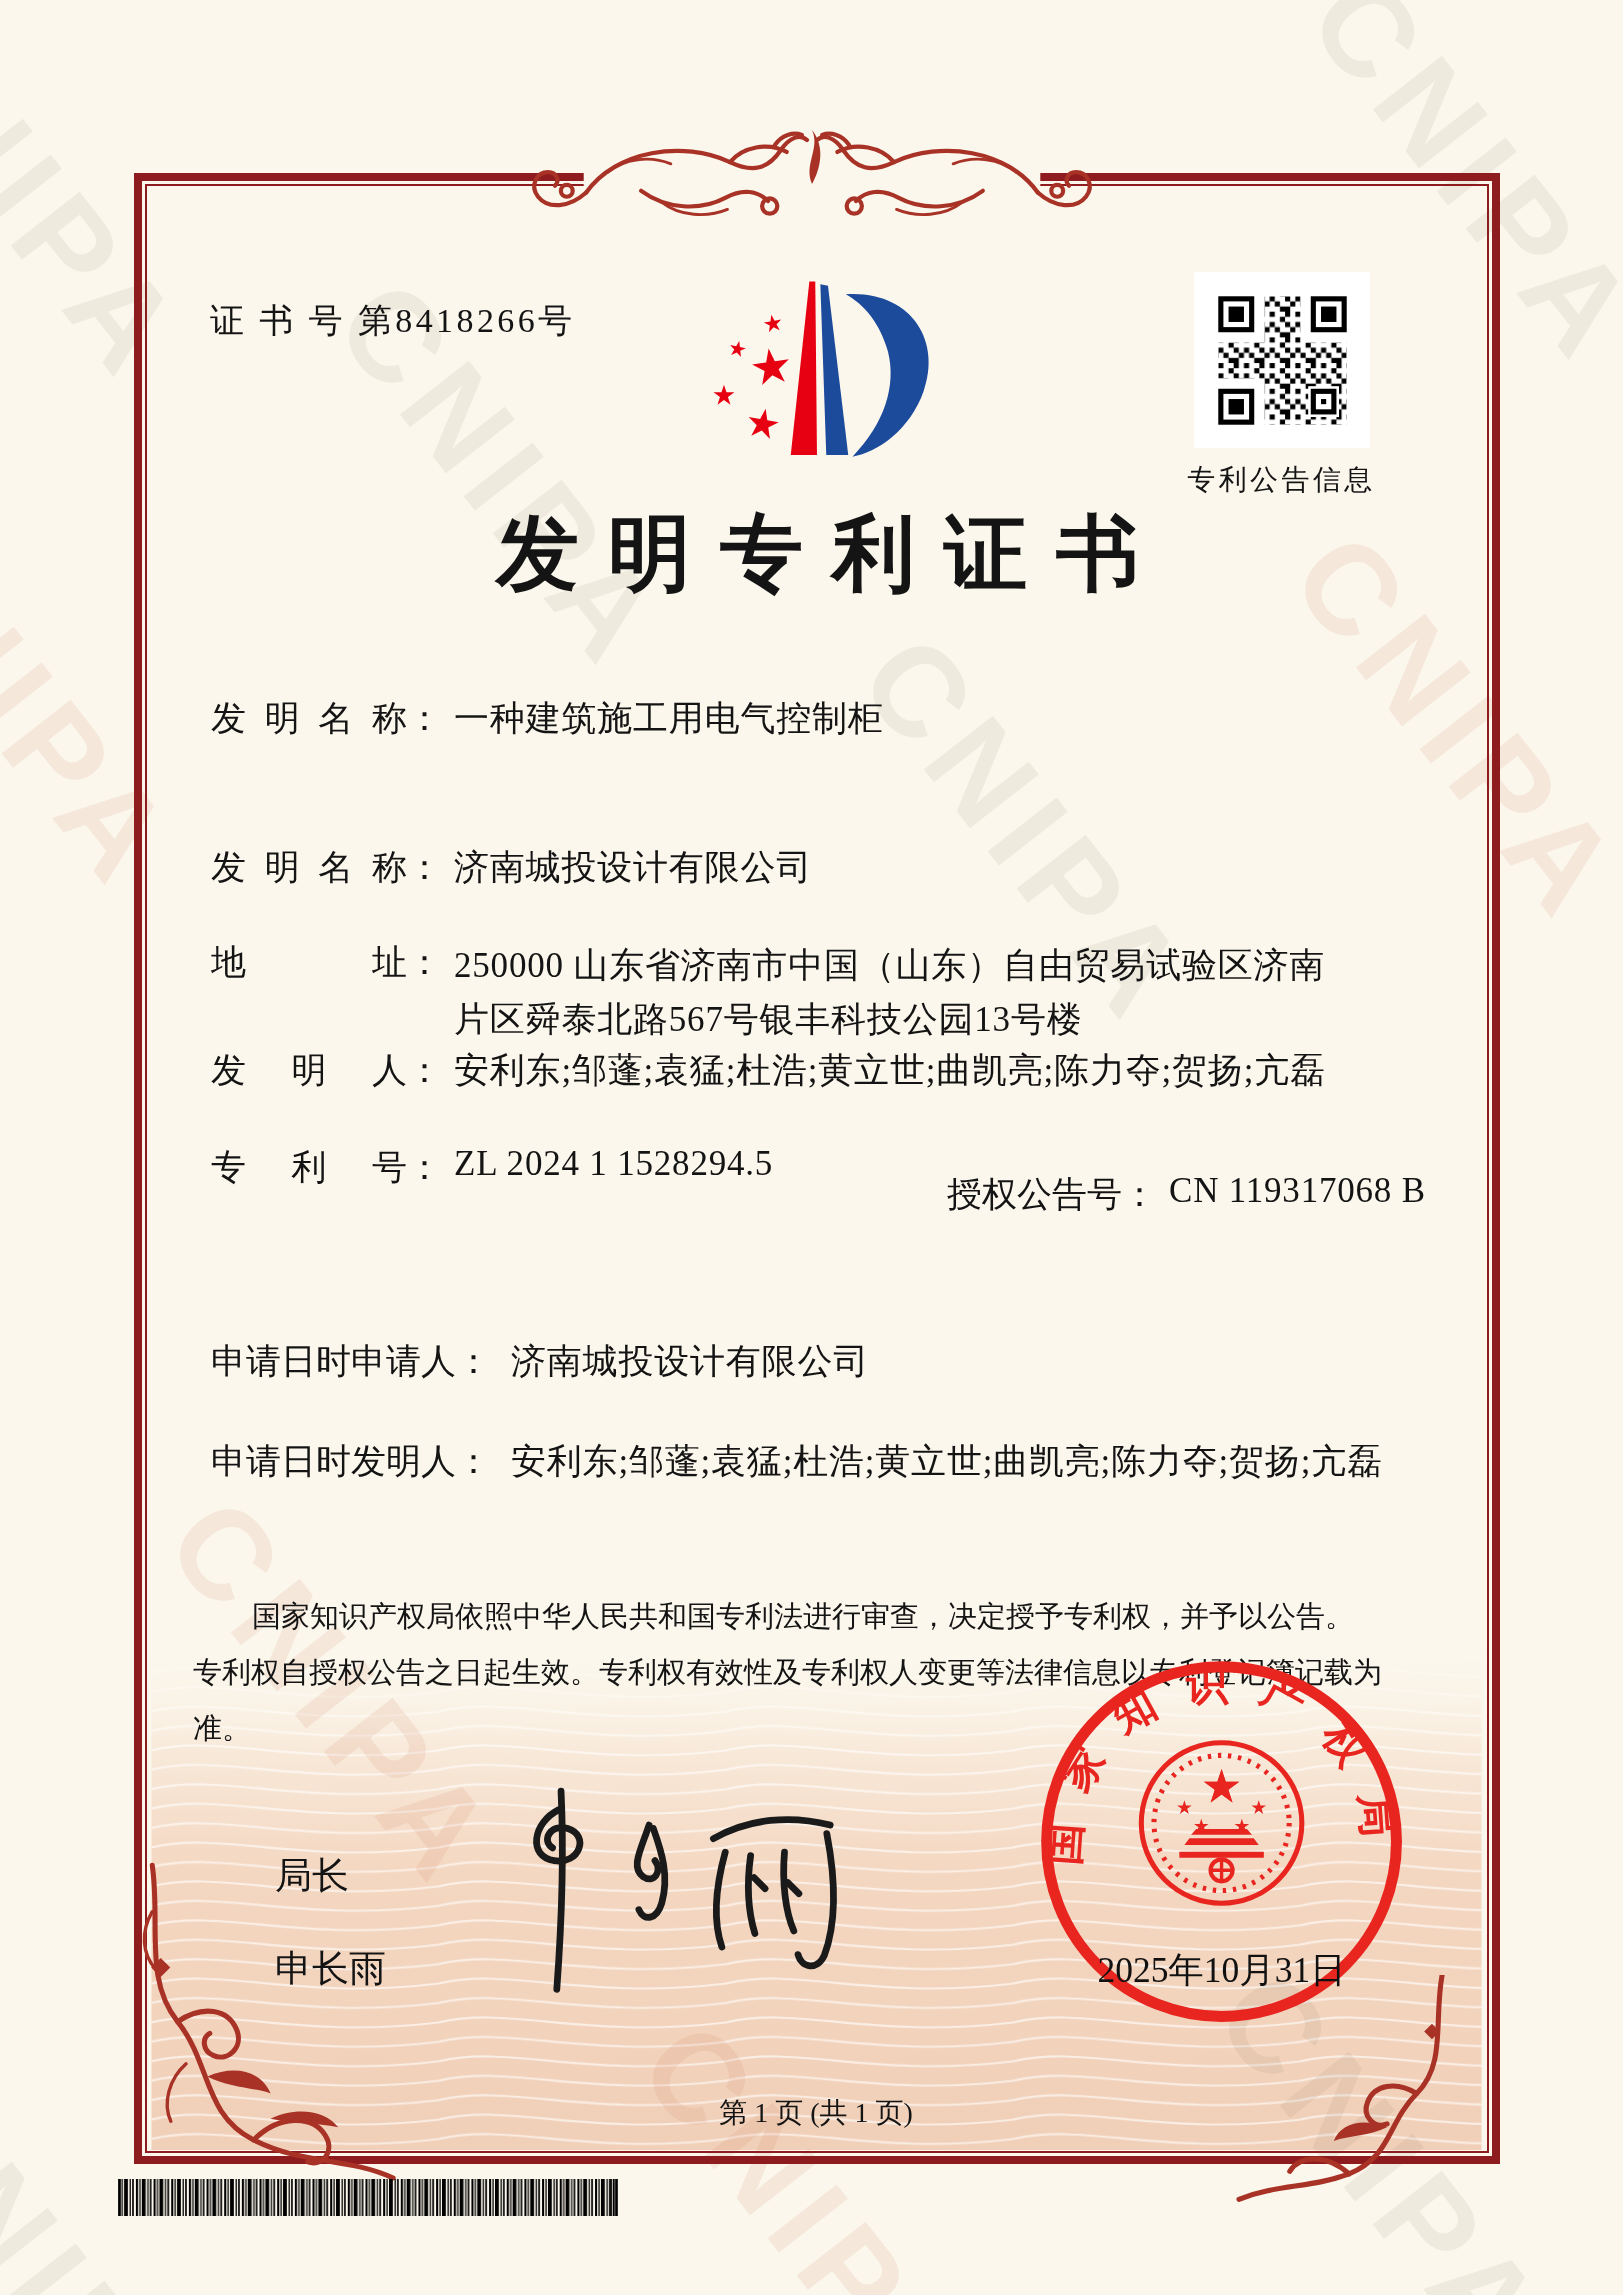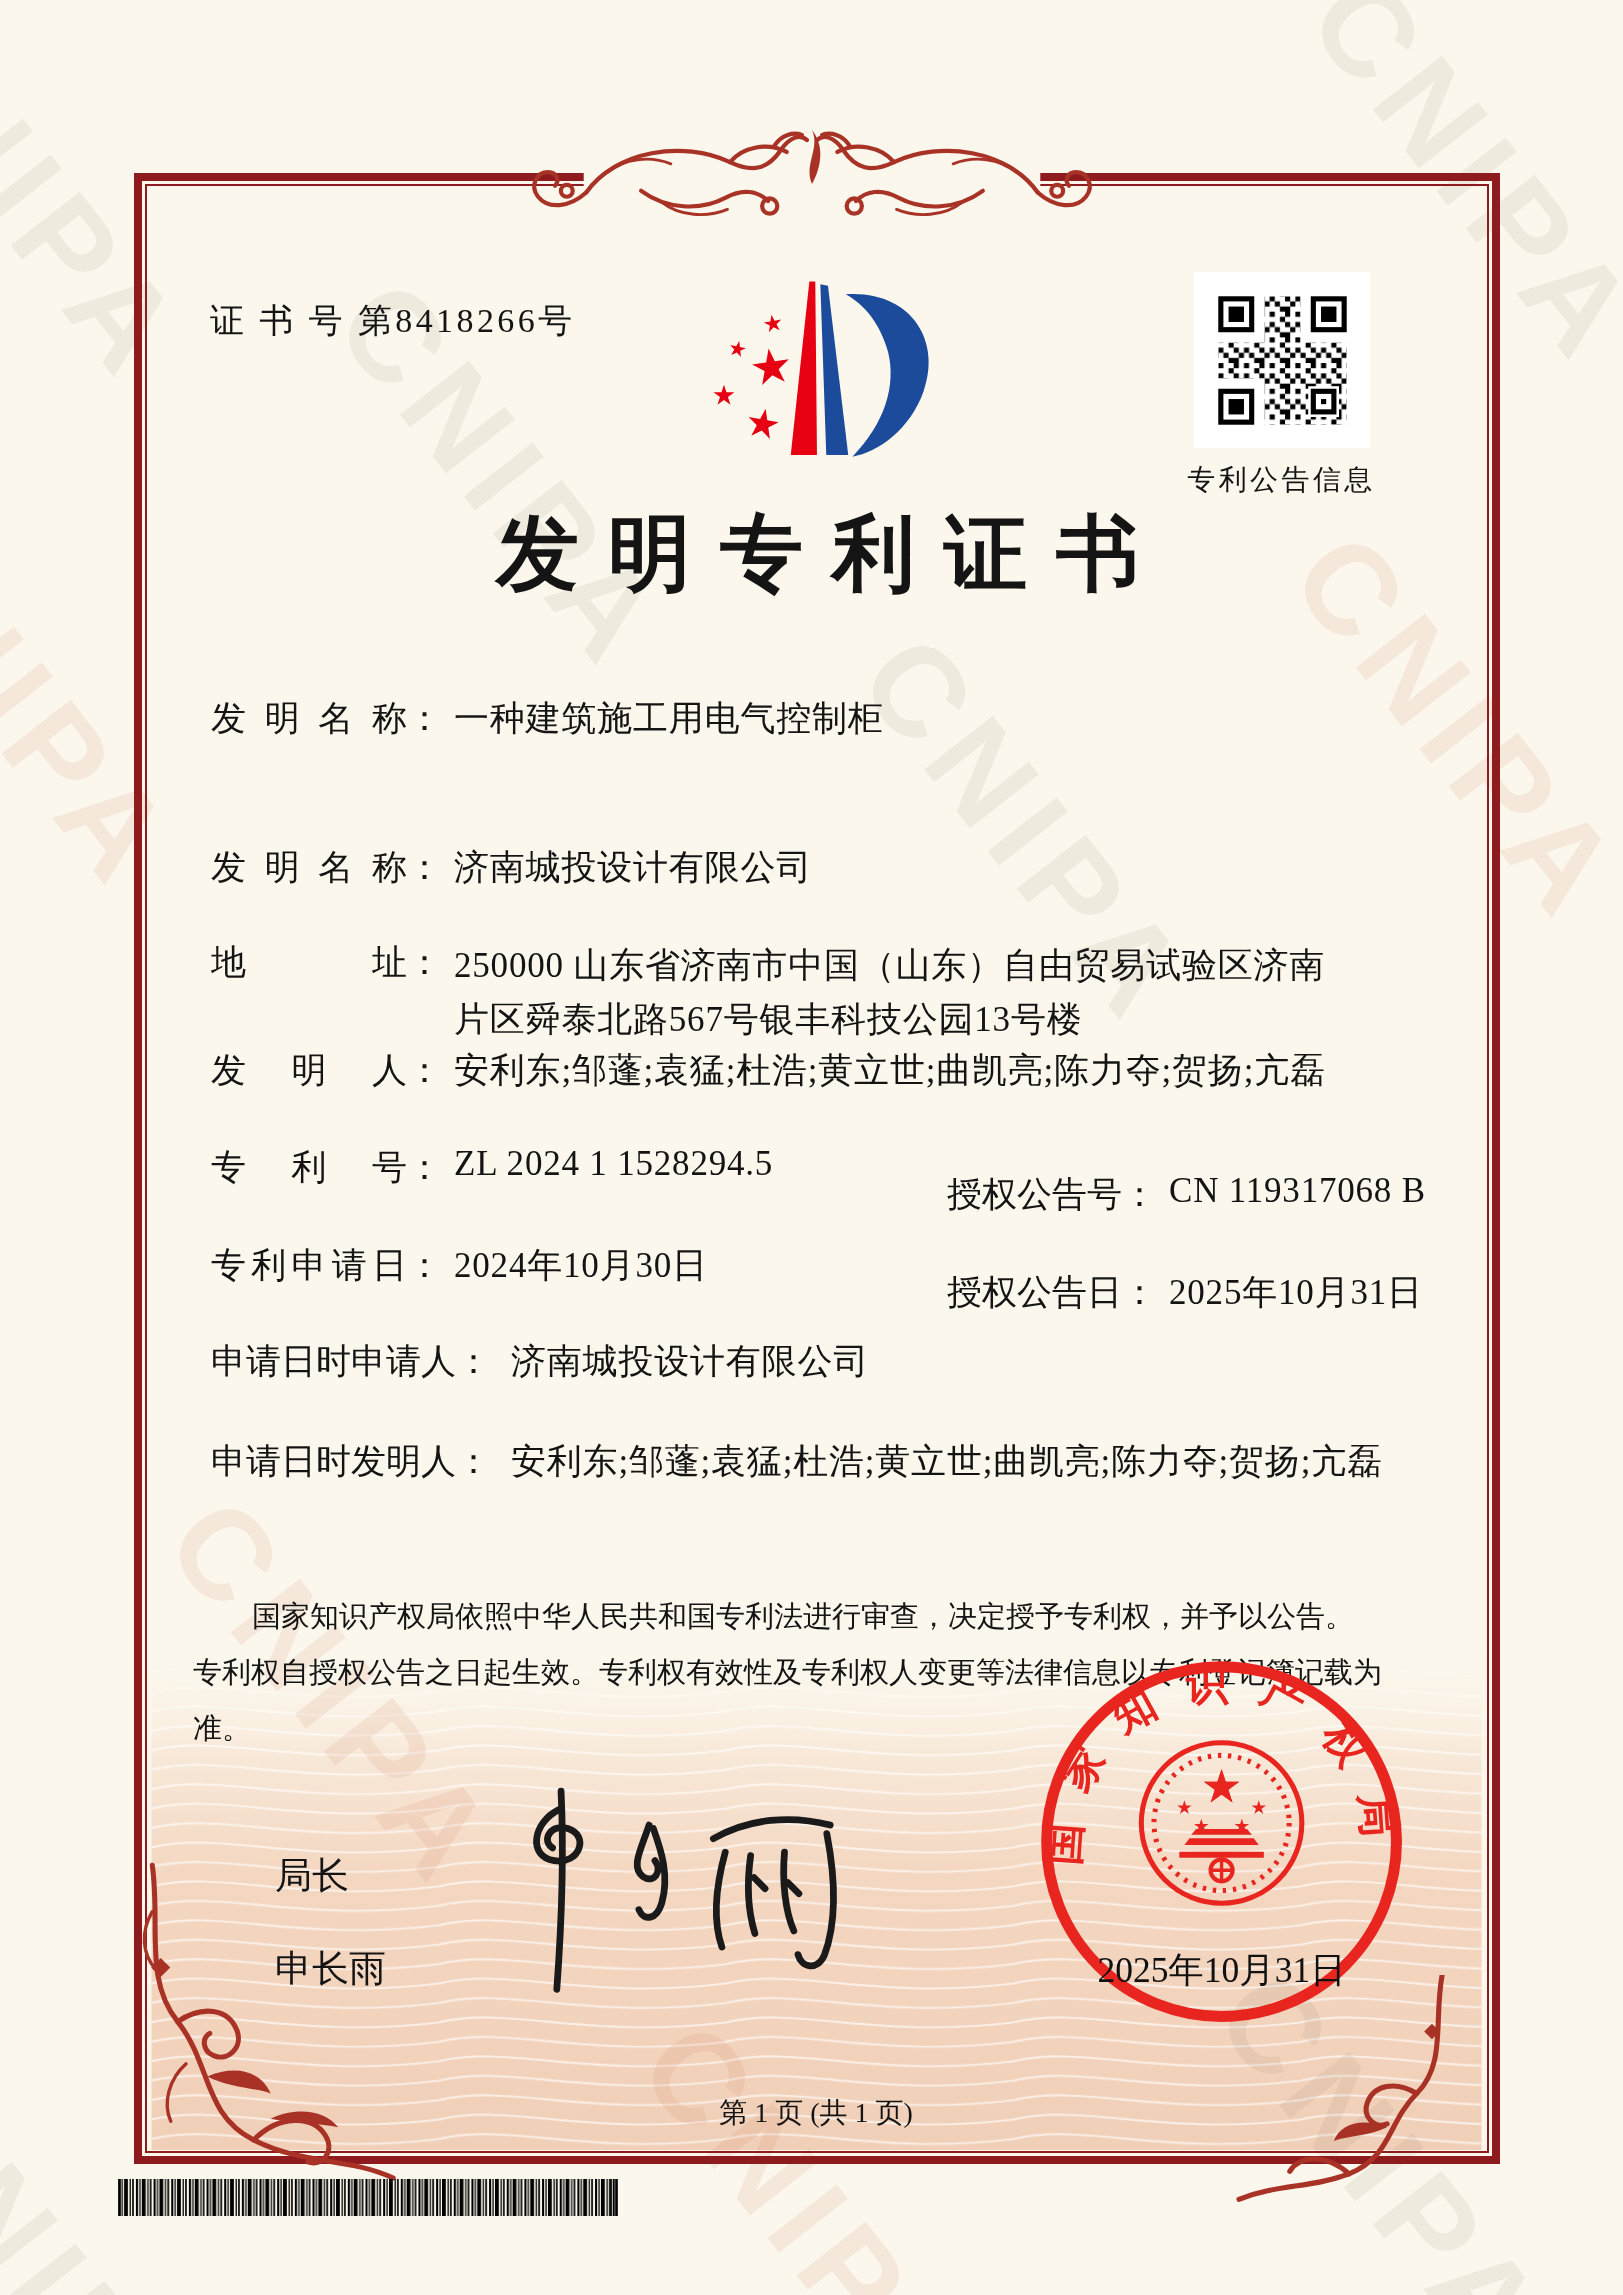--- a/index.html
+++ b/index.html
@@ -209,26 +209,20 @@
     <span class="lbl">发明人</span><span class="colon">：</span><span class="val">安利东;邹蓬;袁猛;杜浩;黄立世;曲凯亮;陈力夺;贺扬;亢磊</span>
   </div>
 
   <div class="row" style="top:1144px;width:1286px">
     <span class="lbl">专利号</span><span class="colon">：</span><span class="val">ZL 2024 1 1528294.5</span>
     <span class="rcol">
       <span>授权公告号</span><span class="colon">：</span><span class="val">CN 119317068 B</span>
     </span>
   </div>
 
-  <div class="row" style="top:1242px;width:1286px">
-    <span class="lbl">专利申请日</span><span class="colon">：</span><span class="val">2024年10月30日</span>
-    <span class="rcol">
-      <span>授权公告日</span><span class="colon">：</span><span class="val">2025年10月31日</span>
-    </span>
-  </div>
 
   <div class="row" style="top:1338px">
     <span>申请日时申请人</span><span class="colon">：</span><span class="val" style="margin-left:20px">济南城投设计有限公司</span>
   </div>
 
   <div class="row" style="top:1438px">
     <span>申请日时发明人</span><span class="colon">：</span><span class="val" style="margin-left:20px">安利东;邹蓬;袁猛;杜浩;黄立世;曲凯亮;陈力夺;贺扬;亢磊</span>
   </div>
 
   <div class="statement">

